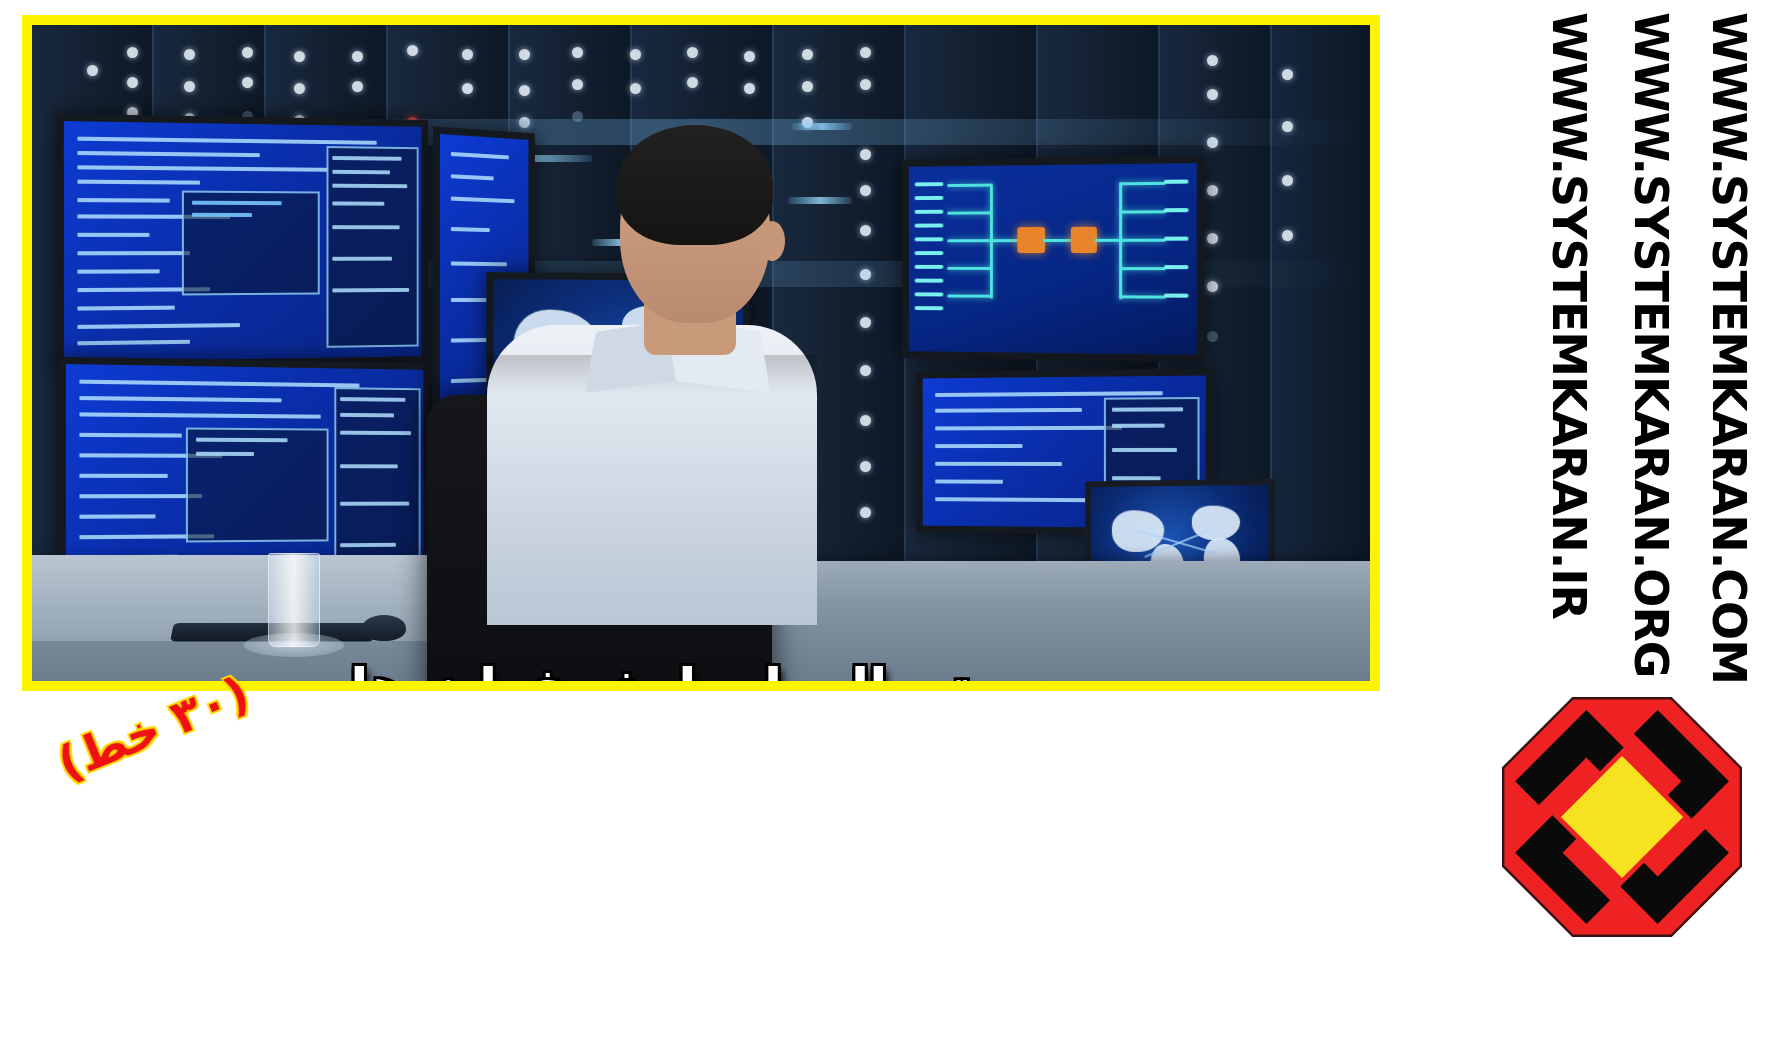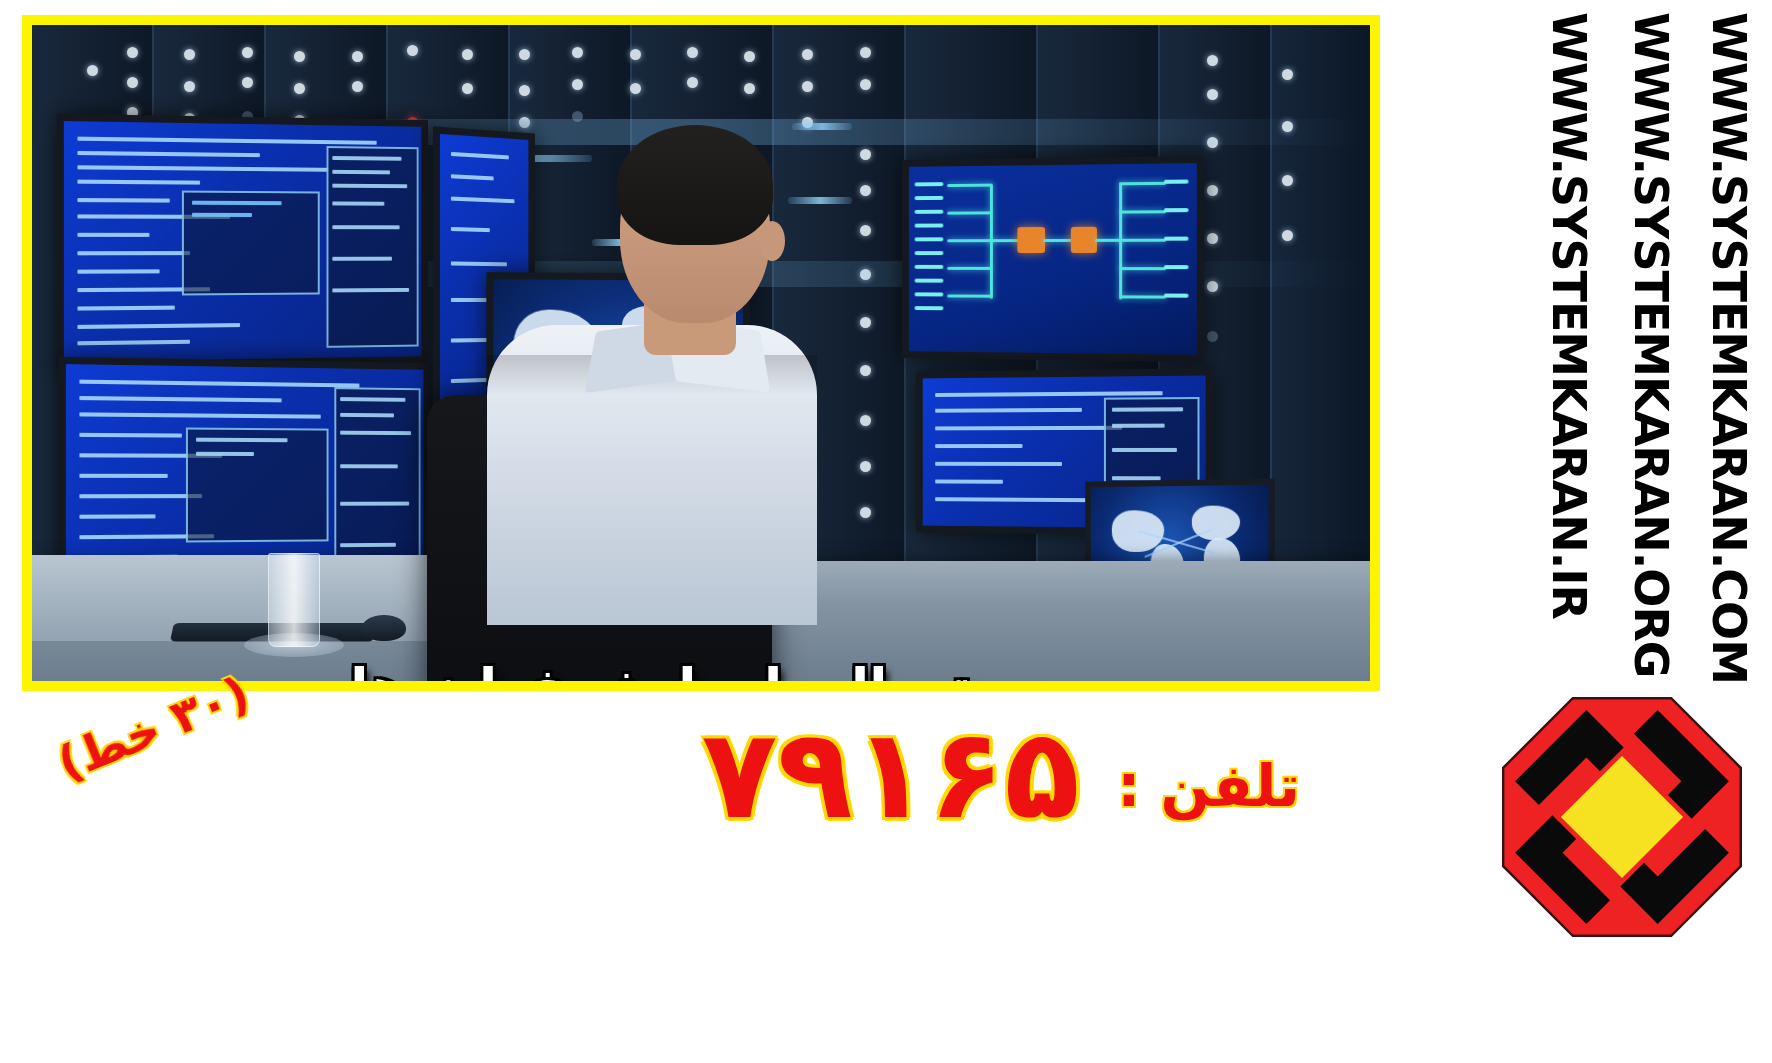--- a/index.html
+++ b/index.html
@@ -475,22 +475,20 @@
     </div>
   </div>
 
   <div class="urls">
     <div class="url u1">WWW.SYSTEMKARAN.COM</div>
     <div class="url u2">WWW.SYSTEMKARAN.ORG</div>
     <div class="url u3">WWW.SYSTEMKARAN.IR</div>
   </div>
 
   <div class="phone-row">
-    <div class="phone-label">تلفن :</div>
-    <div class="phone-number">۷۹۱۶۵</div>
     <div class="phone-lines">(۳۰ خط)</div>
   </div>
 
 
   <div class="logo">
     <svg viewBox="0 0 200 200" xmlns="http://www.w3.org/2000/svg">
       <defs>
         <clipPath id="oct">
           <polygon points="59,1 141,1 199,59 199,141 141,199 59,199 1,141 1,59"></polygon>
         </clipPath>

